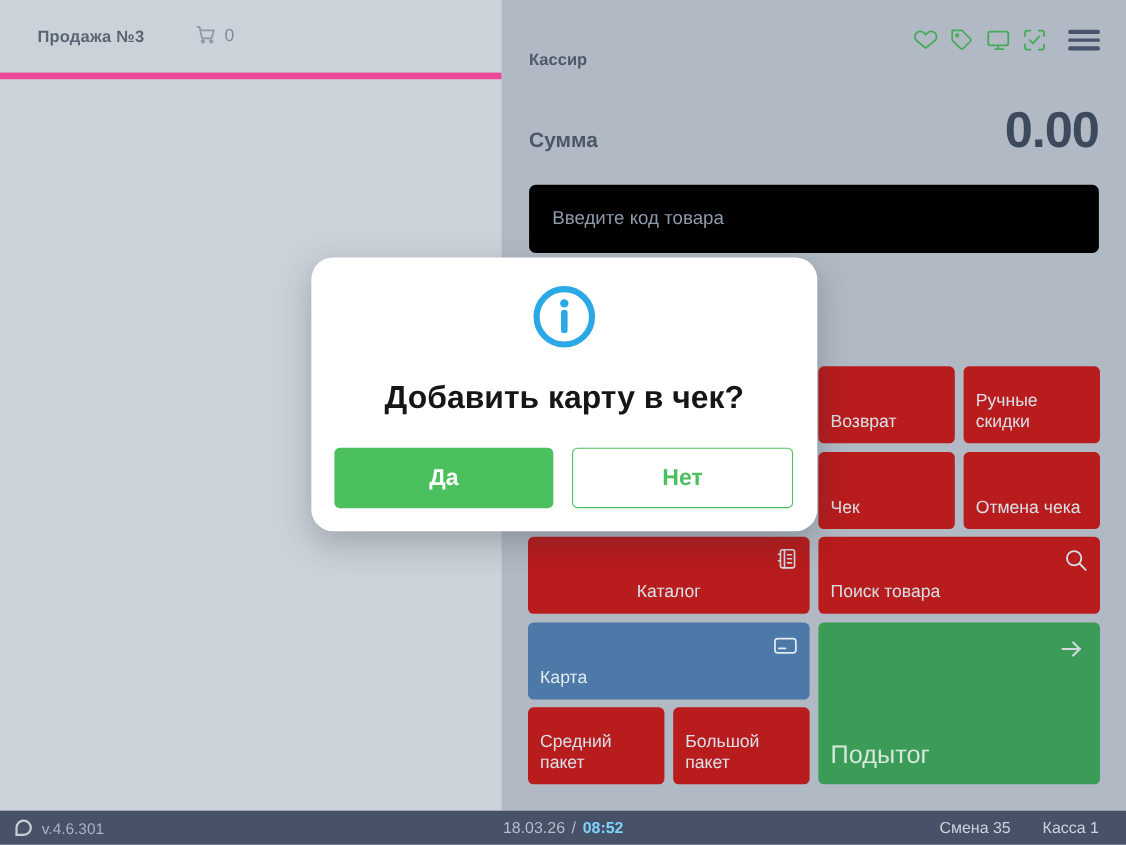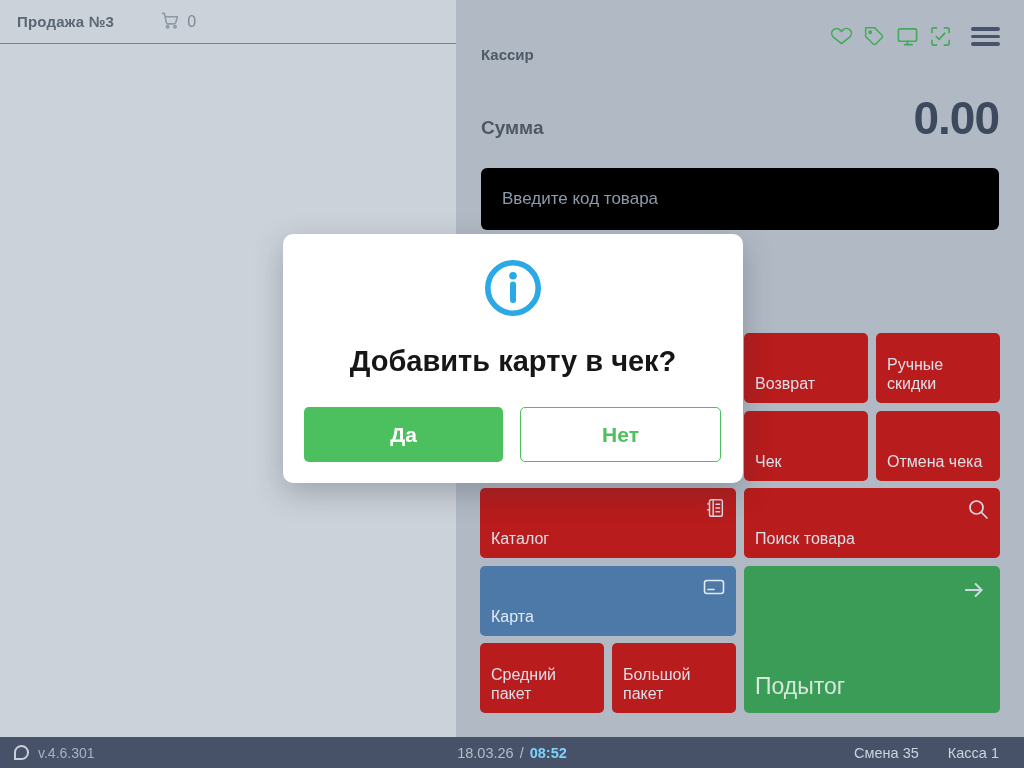--- a/index.html
+++ b/index.html
@@ -1,21 +1,21 @@
 <!DOCTYPE html>
 <html><head>
 <meta charset="utf-8">
 <style>
   * { margin:0; padding:0; box-sizing:border-box; }
   html,body { width:1024px; height:768px; overflow:hidden; }
   body { font-family:"Liberation Sans", sans-serif; position:relative; background:#ccd2d9; }
 
   
   .left-panel { position:absolute; left:0; top:0; width:456px; height:737px; background:#ccd2d9; }
-  .left-header { height:44px; border-bottom:1px solid #ec4899; display:flex; align-items:center; padding-left:17px; }
+  .left-header { height:72px; border-bottom:6px solid #ec4899; display:flex; align-items:center; padding-left:34px; }
   .sale-title { font-size:15px; font-weight:bold; color:#5b6674; letter-spacing:.2px; }
   .cart-wrap { margin-left:46px; display:flex; align-items:center; gap:7px; color:#7e8a99; }
   .cart-count { font-size:16px; color:#7e8a99; }
 
   
   .right-panel { position:absolute; left:456px; top:0; width:568px; height:737px; background:#b1bac4; }
   .cashier { position:absolute; top:18px; left:25px; font-size:15px; font-weight:bold; color:#4e5a68;margin-top:28px; }
   .top-icons { position:absolute; top:25px; right:24px; display:flex; align-items:center; gap:10px; }
   .top-icons svg { display:block; }
   .burger { margin-left:9px; display:flex; flex-direction:column; gap:4px; padding:2px 0; }
@@ -34,30 +34,30 @@
     grid-template-columns:repeat(4,1fr); grid-auto-rows:70px; gap:7.5px 8px; }
   .gbtn { position:relative; background:#b91c1c; border:none; border-radius:5px; color:#d9e0e8;
     font-family:"Liberation Sans", sans-serif; font-size:16px; text-align:left; line-height:1.18;
     display:flex; flex-direction:column; justify-content:flex-end; align-items:flex-start;
     padding:9px 11px; cursor:pointer; }
   .gbtn .corner-icon { position:absolute; top:9px; right:10px; }
   .b-return   { grid-area:1/3/2/4; }
   .b-discount { grid-area:1/4/2/5; }
   .b-receipt  { grid-area:2/3/3/4; }
   .b-cancel   { grid-area:2/4/3/5; }
-  .b-catalog  { grid-area:3/1/4/3; }
+  .b-catalog  { grid-area:3/1/4/3;align-items:center; }
   .b-search   { grid-area:3/3/4/5; }
   .b-card     { grid-area:4/1/5/3; background:#4c79a7; color:#e2eaf2; }
   .b-subtotal { grid-area:4/3/6/5; background:#3b9c57; color:#d5e8db; font-size:23px; padding-bottom:13px; }
   .b-medium   { grid-area:5/1/6/2; }
   .b-large    { grid-area:5/2/6/3; }
 
   
   .modal { position:absolute; left:283px; top:234px; width:460px; height:249px; background:#ffffff;
-    border-radius:10px; box-shadow:0 10px 30px rgba(35,45,60,.28); z-index:10; }
+    border-radius:20px; box-shadow:0 10px 30px rgba(35,45,60,.28); z-index:10; }
   .modal-icon { text-align:center; margin-top:25px; }
   .modal-title { margin-top:24px; text-align:center; font-size:29px; font-weight:600; color:#161616; }
   .modal-actions { position:absolute; left:21px; right:22px; bottom:21px; height:55px; display:flex; gap:17px; }
   .btn-yes { flex:1; background:#4cc05e; border:none; border-radius:5px; color:#ffffff;
     font-size:21px; font-weight:bold; font-family:"Liberation Sans", sans-serif; cursor:pointer; }
   .btn-no { flex:1; background:#ffffff; border:1.5px solid #4cc05e; border-radius:5px; color:#4cc05e;
     font-size:21px; font-weight:bold; font-family:"Liberation Sans", sans-serif; cursor:pointer; }
 
   
   .footer { position:absolute; left:0; top:737px; width:1024px; height:31px; background:#475269; }

